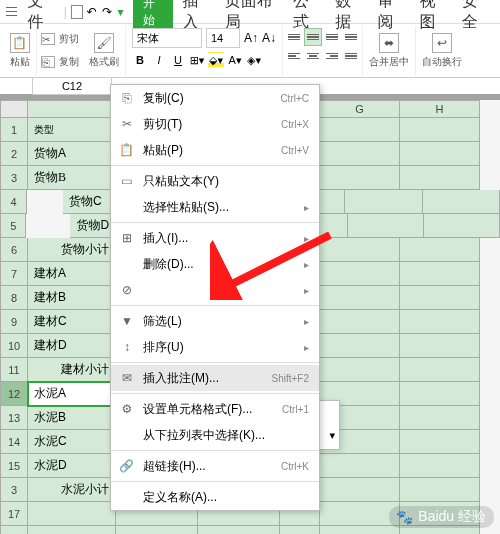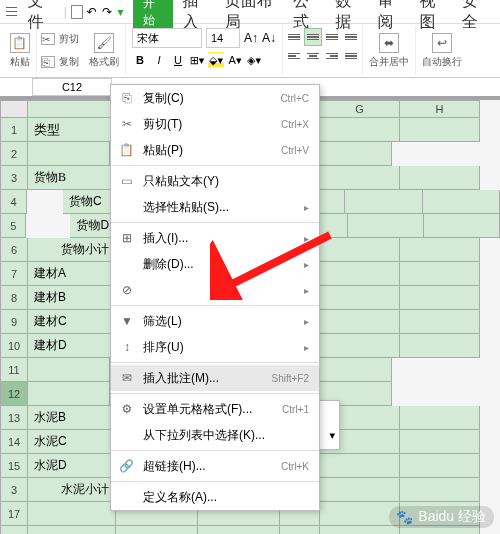--- a/index.html
+++ b/index.html
@@ -16,31 +16,31 @@
 .tb-inline .miniicon{width:14px;height:12px;border:1px solid #aaa}
 .font-sel{display:flex;gap:4px;align-items:center;padding:2px}
 .font-sel select,.font-sel .sel{border:1px solid #ccc;height:20px;font-size:11px;padding:0 4px;background:#fff;display:flex;align-items:center}
 .font-row2{display:flex;gap:3px;padding:2px;align-items:center}
 .font-row2 .btn{width:16px;height:16px;border:1px solid transparent;display:flex;align-items:center;justify-content:center;font-size:11px}
 .align-grid{display:grid;grid-template-columns:repeat(4,18px);grid-template-rows:repeat(2,18px);gap:1px;padding:2px}
 .align-grid .ac{border:1px solid transparent;display:flex;align-items:center;justify-content:center}
 .align-grid .ac.sel{background:#d4ead6;border:1px solid #9ac49d}
 .lines{display:flex;flex-direction:column;gap:1px;width:12px}
 .lines i{height:1.5px;background:#666}
-.cellref-bar{height:22px;background:#fff;display:flex;align-items:center;border-bottom:4px solid #a3a3a3;padding:0 4px}
+.cellref-bar{height:22px;background:#fff;display:flex;align-items:center;border-bottom:6px solid #a3a3a3;padding:0 4px}
 .cellref{width:80px;border:1px solid #ccc;height:18px;padding:0 4px;text-align:center;font-size:11px}
 .sheet{position:relative}
 .colhdr{display:flex;height:18px}
 .colhdr .ch{background:#d4ead6;border:1px solid #aaa;border-left:none;text-align:center;font-size:11px;color:#444;display:flex;align-items:center;justify-content:center}
 .colhdr .corner{width:28px;background:#e8e8e8;border:1px solid #aaa}
 .rows{}
 .row{display:flex;height:24px}
 .rh{width:28px;background:#d4ead6;border:1px solid #aaa;border-top:none;text-align:center;font-size:11px;display:flex;align-items:center;justify-content:center;color:#444}
 .cell{border:1px solid #aaa;border-top:none;border-left:none;background:#d4ead6;display:flex;align-items:center;padding:0 6px;font-size:12px}
-.cell.header{font-size:13px}
+.cell.header{font-size:10px}
 .cell.center{justify-content:center}
 .row.selected .rh{background:#9ac49d}
 .cell.selected{background:#fff;outline:2px solid #2ea83a;outline-offset:-1px;position:relative;z-index:2}
 .ctxmenu{position:absolute;left:110px;top:84px;width:210px;background:#fff;border:1px solid #bbb;box-shadow:2px 2px 6px rgba(0,0,0,0.2);z-index:10;font-size:12px}
 .ctxmenu .mi{display:flex;align-items:center;height:26px;padding:0 10px 0 8px;gap:8px;position:relative}
 .ctxmenu .mi:hover,.ctxmenu .mi.hover{background:#e8e8e8}
 .ctxmenu .mi .micon{width:16px;height:16px;display:flex;align-items:center;justify-content:center;color:#666;font-size:12px}
 .ctxmenu .mi .short{margin-left:auto;color:#888;font-size:10px}
 .ctxmenu .sep{height:1px;background:#ddd;margin:2px 0}
 .mini-toolbar{position:absolute;left:110px;top:400px;width:230px;background:#fff;border:1px solid #bbb;box-shadow:2px 2px 6px rgba(0,0,0,0.15);z-index:9;padding:4px;font-size:11px}
@@ -202,20 +202,21 @@
         <div class="rh">1</div>
         <div class="cell header" style="width: 88px;">类型</div>
         <div class="cell header center" style="width: 82px;"></div>
         <div class="cell header center" style="width: 82px;"></div>
         <div class="cell header center" style="width: 40px;"></div>
         <div class="cell header center" style="width: 80px;"></div>
         <div class="cell header center" style="width: 80px;"></div>
       </div>
       <div class="row">
         <div class="rh">2</div>
+        <div class="cell" style="width: 88px;">货物A</div>
         <div class="cell center" style="width: 82px;"></div>
         <div class="cell center" style="width: 82px;"></div>
         <div class="cell center" style="width: 40px;"></div>
         <div class="cell center" style="width: 80px;"></div>
         <div class="cell center" style="width: 80px;"></div>
       </div>
       <div class="row">
         <div class="rh">3</div>
         <div class="cell" style="width: 88px; font-family: Liberation Serif, serif;">货物B</div>
         <div class="cell center" style="width: 82px;"></div>
@@ -282,28 +283,30 @@
         <div class="rh">10</div>
         <div class="cell" style="width: 88px;">建材D</div>
         <div class="cell center" style="width: 82px;"></div>
         <div class="cell center" style="width: 82px;"></div>
         <div class="cell center" style="width: 40px;"></div>
         <div class="cell center" style="width: 80px;"></div>
         <div class="cell center" style="width: 80px;"></div>
       </div>
       <div class="row">
         <div class="rh">11</div>
+        <div class="cell center" style="width: 88px; justify-content: flex-end;">建材小计</div>
         <div class="cell center" style="width: 82px;"></div>
         <div class="cell center" style="width: 82px;"></div>
         <div class="cell center" style="width: 40px;"></div>
         <div class="cell center" style="width: 80px;"></div>
         <div class="cell center" style="width: 80px;"></div>
       </div>
       <div class="row selected">
         <div class="rh">12</div>
+        <div class="cell selected" style="width: 88px;">水泥A</div>
         <div class="cell center" style="width: 82px;"></div>
         <div class="cell center" style="width: 82px;"></div>
         <div class="cell center" style="width: 40px;"></div>
         <div class="cell center" style="width: 80px;"></div>
         <div class="cell center" style="width: 80px;"></div>
       </div>
       <div class="row">
         <div class="rh">13</div>
         <div class="cell" style="width: 88px;">水泥B</div>
         <div class="cell center" style="width: 82px;"></div>

